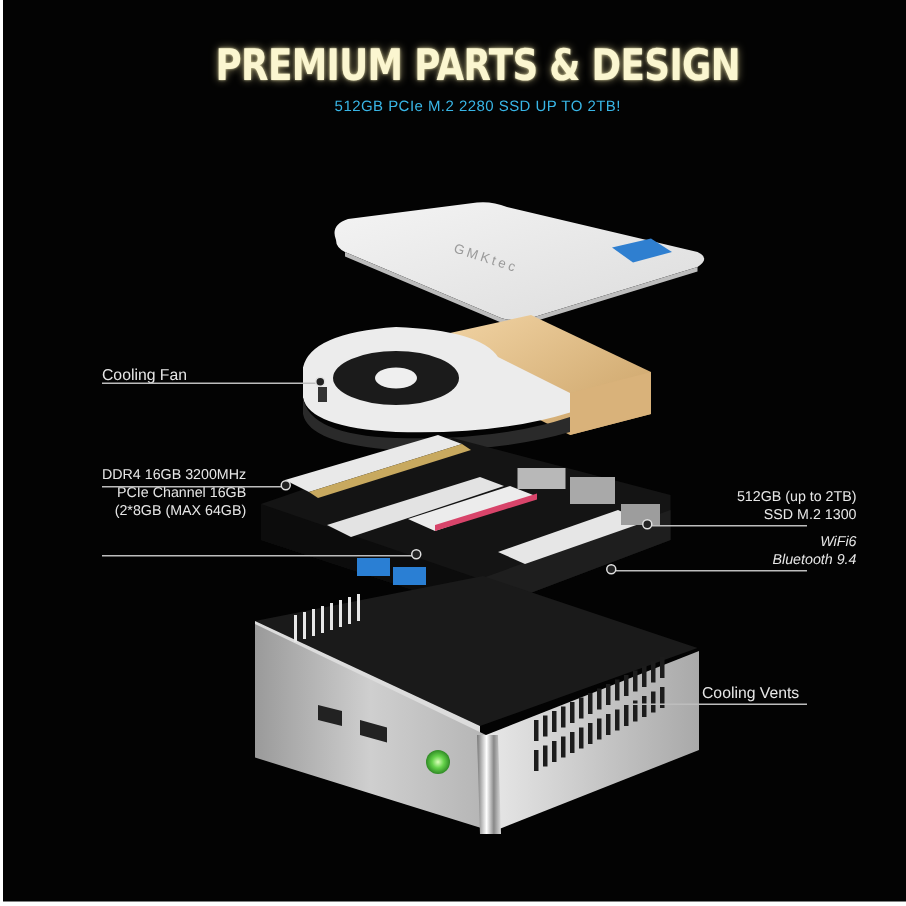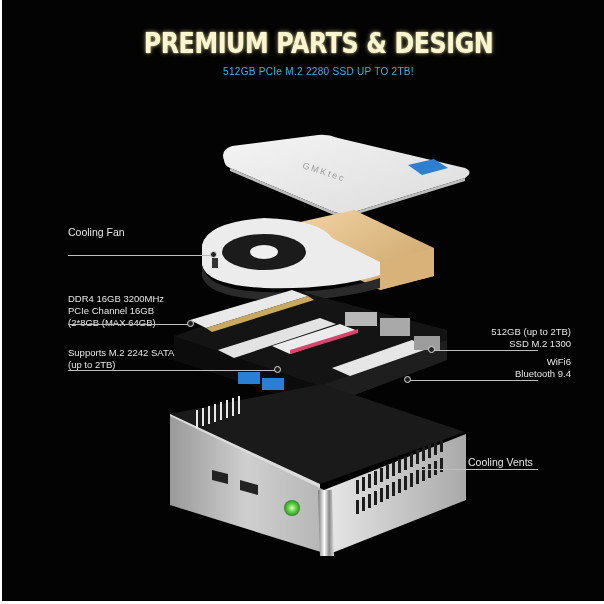--- a/index.html
+++ b/index.html
@@ -157,47 +157,43 @@
           <rect x="432" y="461" width="3" height="14"></rect>
           <rect x="438" y="458" width="3" height="14"></rect>
       </g>
 
       <polygon points="210,470 226,474 226,484 210,480" fill="#222"></polygon>
       <polygon points="238,480 256,485 256,495 238,490" fill="#222"></polygon>
       <circle cx="290" cy="508" r="8" fill="url(#led)"></circle>
     </g>
   </svg>
 
-  <div class="label" style="left:66px; top:226px; font-size:10.5px;">Cooling Fan</div>
+  <div class="label" style="left:66px; top:244px; font-size:10.5px;">Cooling Fan</div>
   <div class="leader" style="left:66px; top:255px; width:144px;"></div>
   <div class="dot" style="left:208px; top:251px;"></div>
 
-  <div class="label" style="left:66px; top:293px;">
+  <div class="label" style="left:66px; top:311px;text-align:right;">
     <div>DDR4 16GB 3200MHz</div>
     <div>PCIe Channel 16GB</div>
     <div>(2*8GB (MAX 64GB)</div>
   </div>
   <div class="leader" style="left:66px; top:324px; width:122px;"></div>
   <div class="dot" style="left:185px; top:320px;"></div>
 
-  <div class="label" style="left:66px; top:347px;">
-    <div>Supports M.2 2242 SATA</div>
-    <div>(up to 2TB)</div>
-  </div>
   <div class="leader" style="left:66px; top:370px; width:208px;"></div>
   <div class="dot" style="left:272px; top:366px;"></div>
 
   <div class="label right" style="right:64px; top:326px;">
     <div>512GB (up to 2TB)</div>
     <div>SSD M.2 1300</div>
   </div>
   <div class="leader" style="left:428px; top:350px; width:108px;"></div>
   <div class="dot" style="left:426px; top:346px;"></div>
 
-  <div class="label right" style="right:64px; top:356px;">
+  <div class="label right" style="right:64px; top:356px;font-style:italic;">
     <div>WiFi6</div>
     <div>Bluetooth 9.4</div>
   </div>
   <div class="leader" style="left:404px; top:380px; width:132px;"></div>
   <div class="dot" style="left:402px; top:376px;"></div>
 
   <div class="label" style="left:466px; top:456px; font-size:10.5px;">Cooling Vents</div>
   <div class="leader" style="left:420px; top:469px; width:116px;"></div>
 
 </div>

